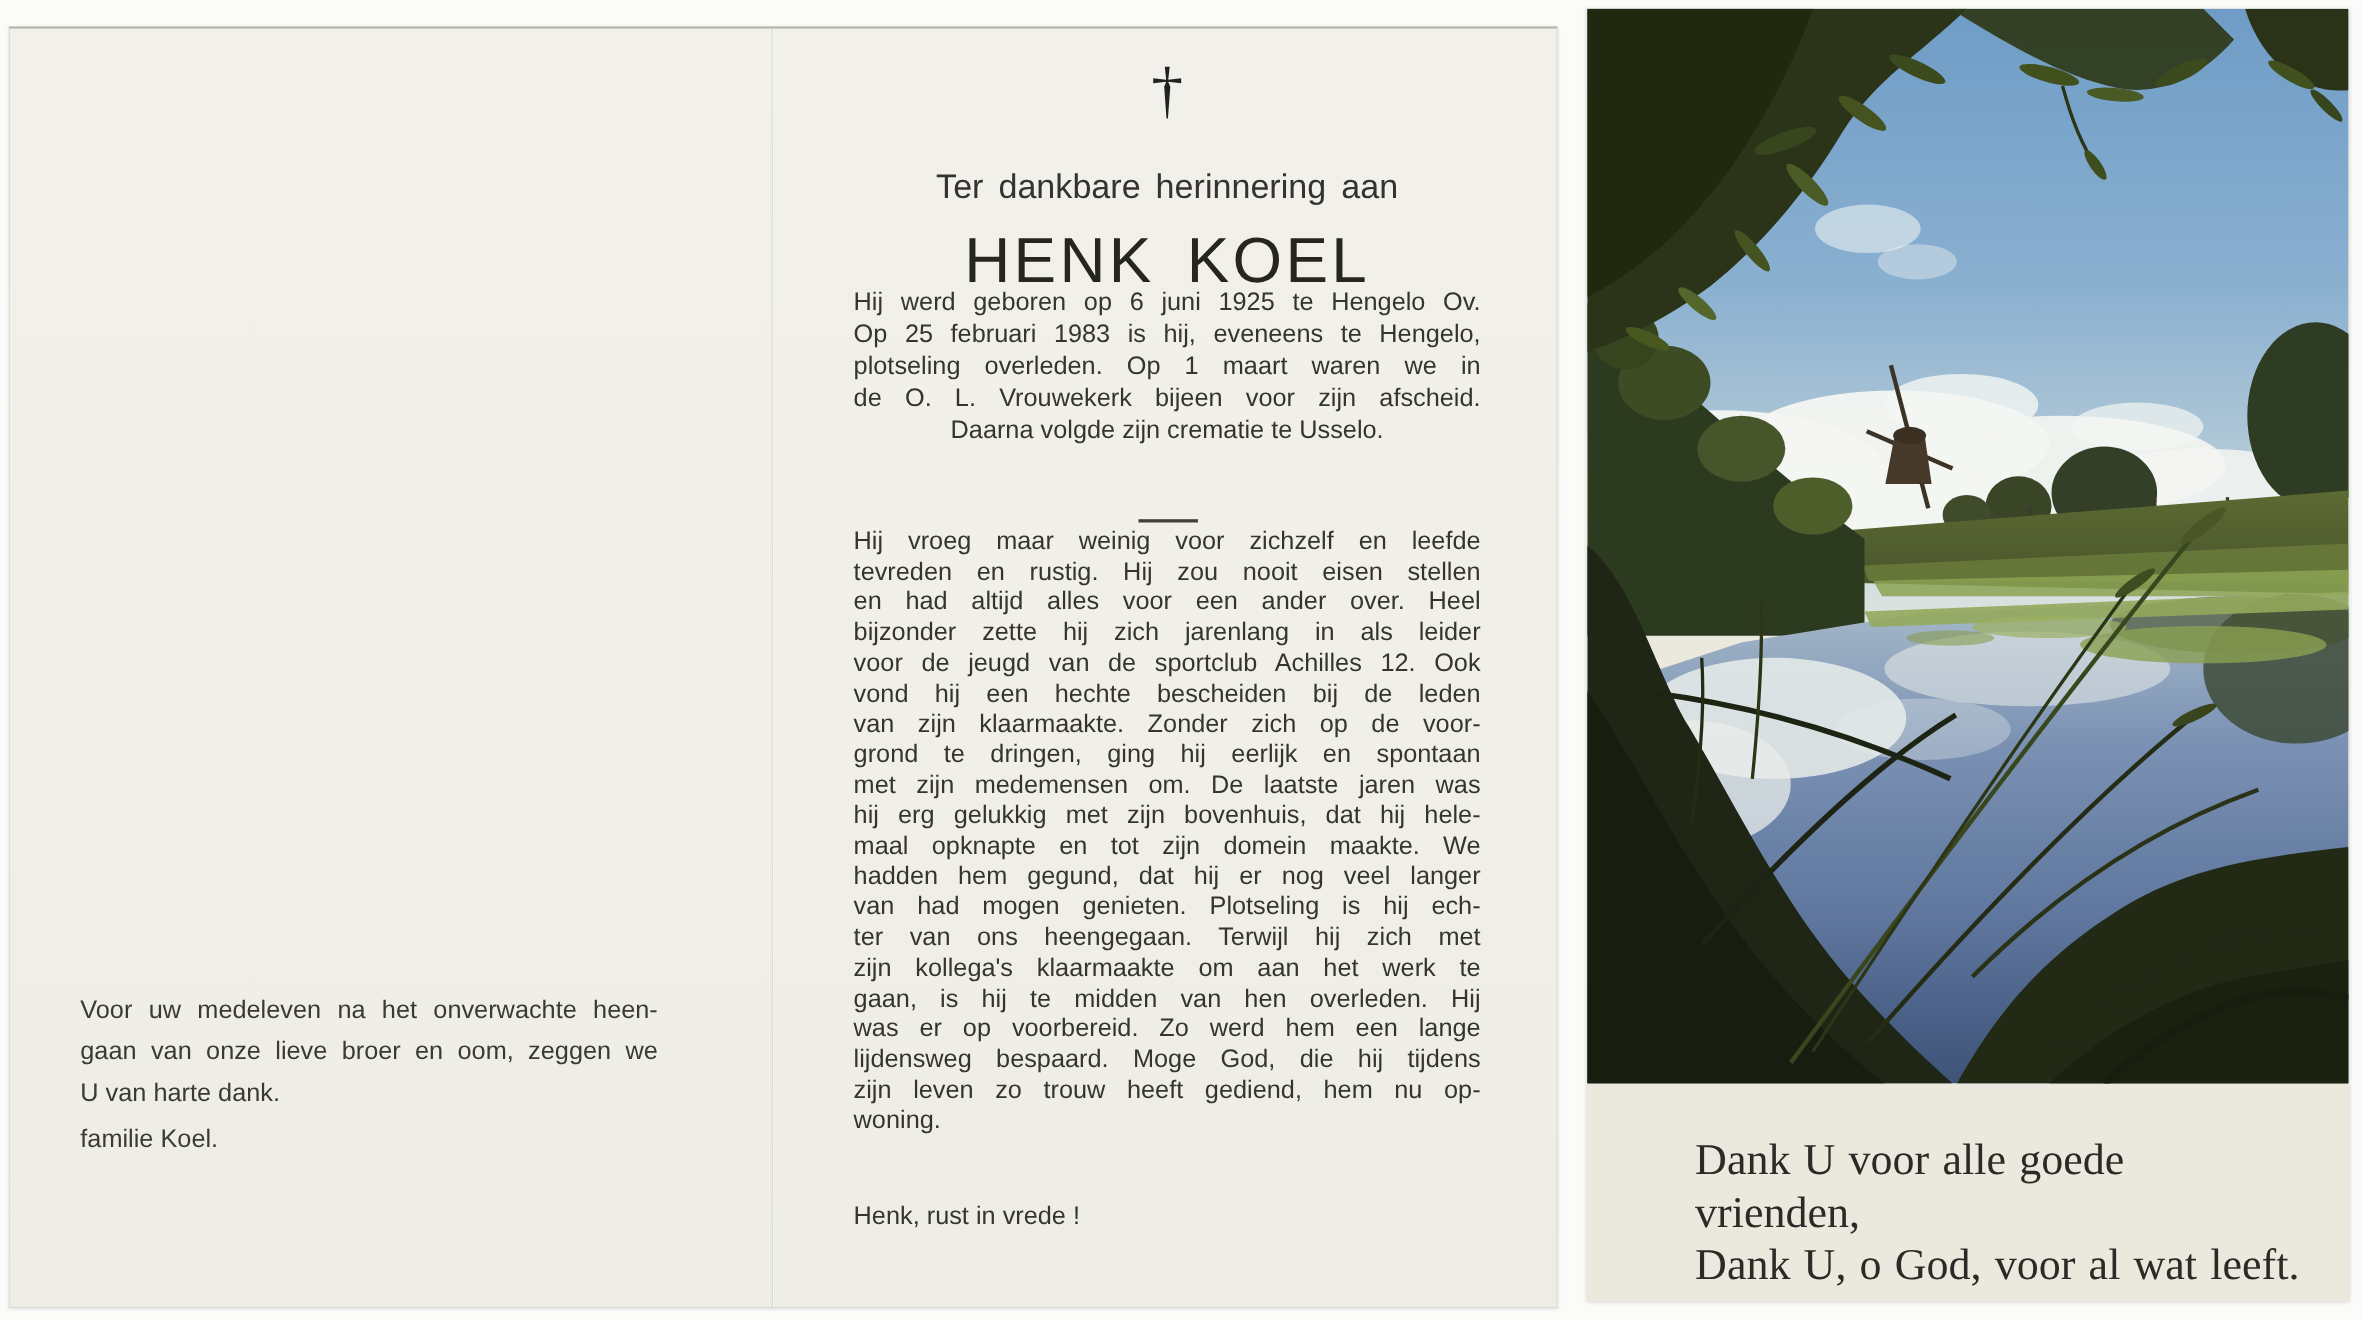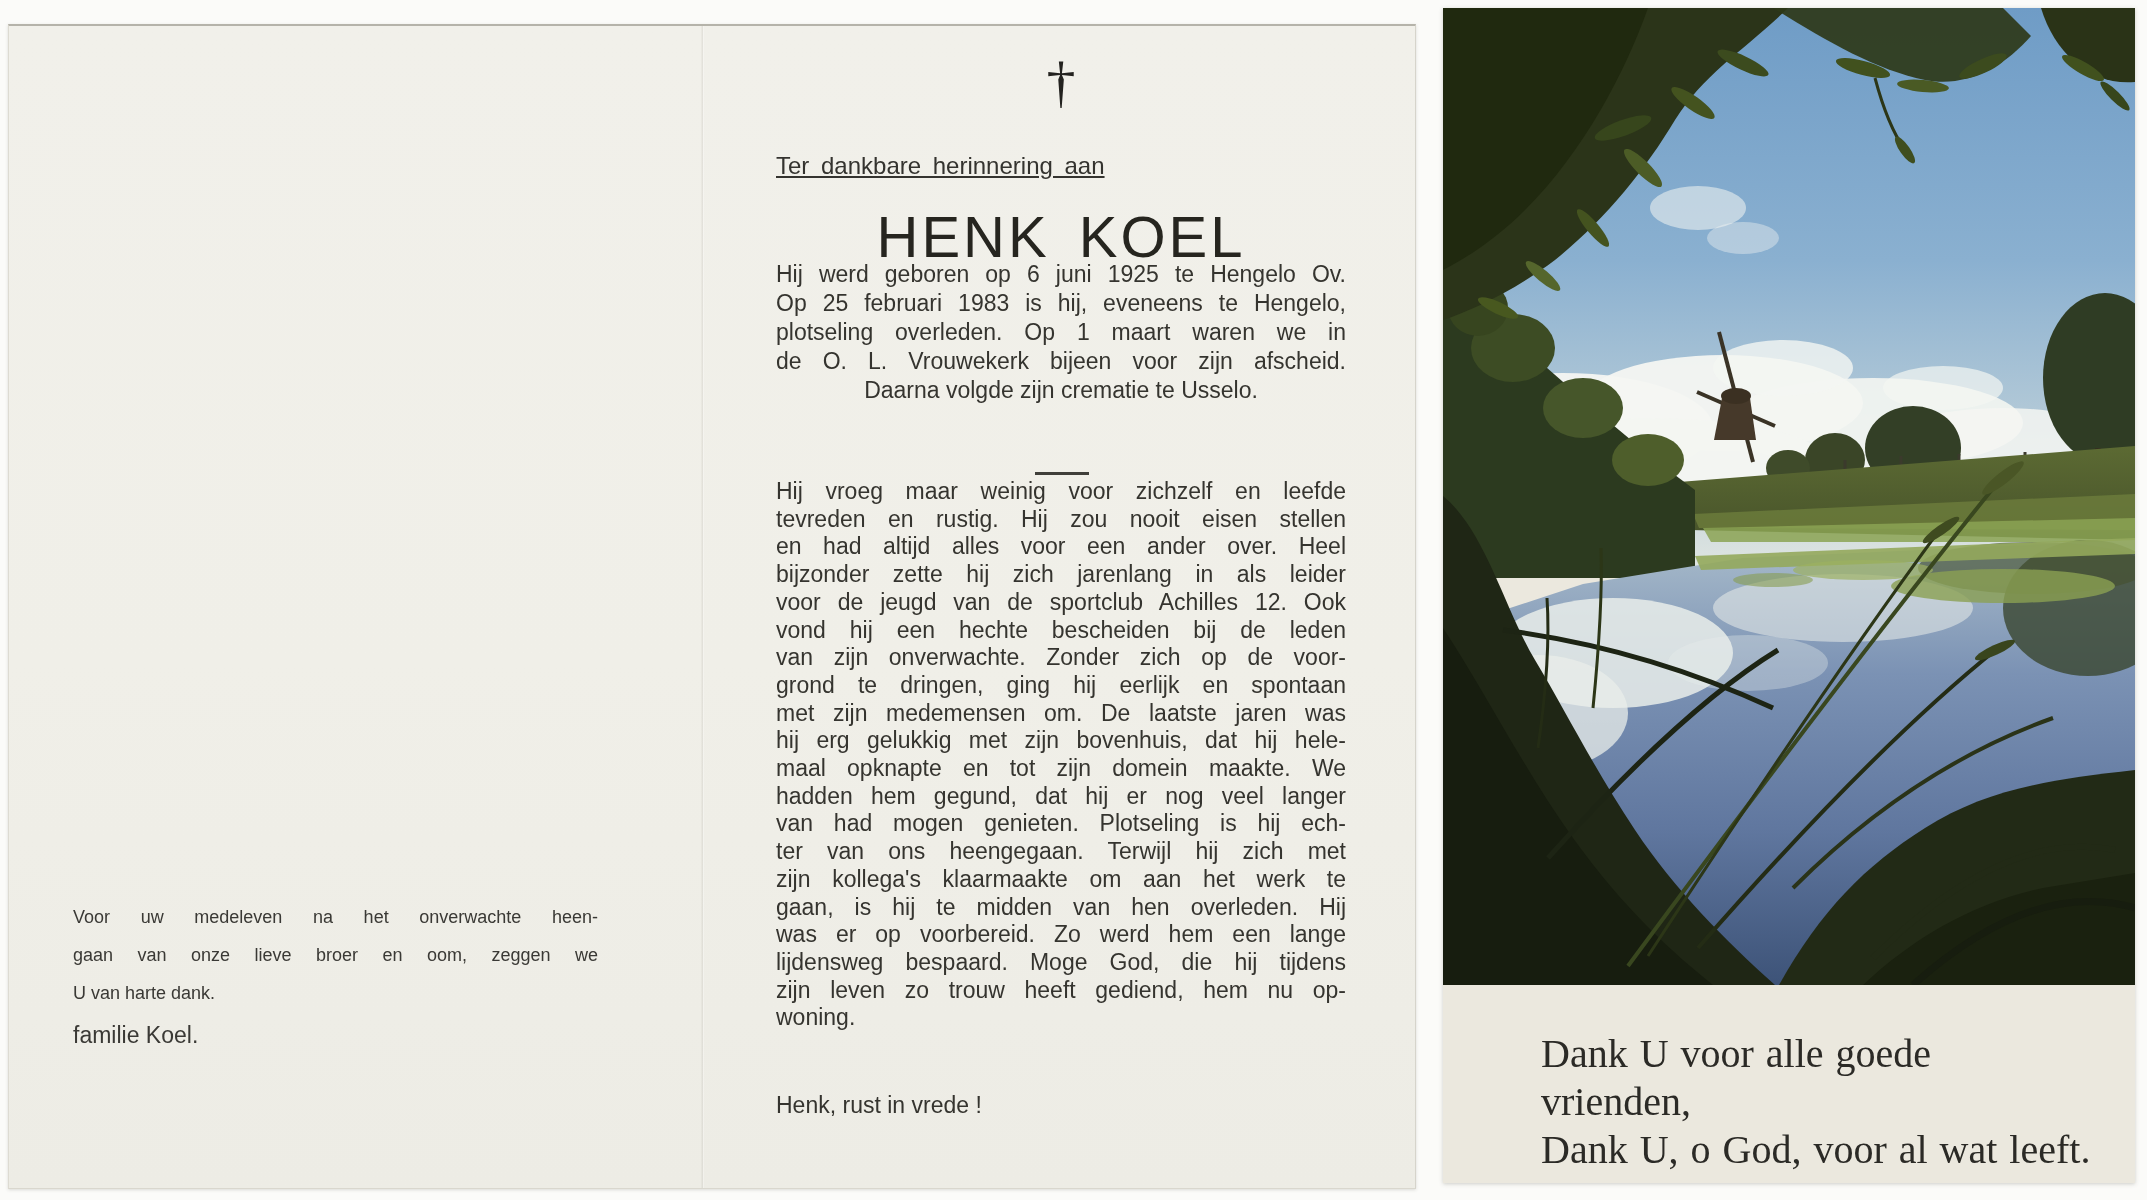--- a/index.html
+++ b/index.html
@@ -21,33 +21,33 @@
     border-bottom:1px solid #d9d7ce;
     box-shadow:0 1px 3px rgba(70,70,60,.18);
   }
   .fold-crease{
     position:absolute;left:692px;top:0;width:3px;height:100%;
     background:linear-gradient(90deg,rgba(120,115,100,0) 0%,rgba(120,115,100,.16) 45%,rgba(255,255,255,.5) 70%,rgba(120,115,100,0) 100%);
   }
   
   .condolence{
     position:absolute;left:64px;top:872px;width:525px;
-    font-size:18px;line-height:38px;color:#3a3935;
+    font-size:23px;line-height:38px;color:#3a3935;
   }
   .signature{
     position:absolute;left:64px;top:996px;width:525px;
     font-size:23px;text-align:left;color:#3a3935;
   }
   
   .m-col{position:absolute;left:767px;width:570px;}
   .cross{
     top:26px;text-align:center;font-size:58px;line-height:60px;
     font-family:"Liberation Serif",serif;color:#23221f;
   }
-  .intro{top:126px;font-size:24px;word-spacing:5px;color:#34332f;text-decoration:underline;}
+  .intro{top:126px;text-align:center;font-size:31px;word-spacing:5px;color:#34332f;}
   .name{
     top:177px;text-align:center;font-size:58px;letter-spacing:3px;
     word-spacing:10px;color:#26251f;
   }
   .para{font-size:23px;color:#35342f;}
   .p-birth{top:234px;line-height:29px;}
   .p-life{top:452px;line-height:27.7px;}
   .tline{text-align:justify;text-align-last:justify;}
   .center-last .tline.last{text-align-last:center;}
   .left-last .tline.last{text-align-last:left;}
@@ -96,21 +96,21 @@
         <div class="tline last">Daarna volgde zijn crematie te Usselo.</div>
       </div>
     <div class="divider"></div>
     <div class="m-col para p-life left-last">
         <div class="tline">Hij vroeg maar weinig voor zichzelf en leefde</div>
         <div class="tline">tevreden en rustig. Hij zou nooit eisen stellen</div>
         <div class="tline">en had altijd alles voor een ander over. Heel</div>
         <div class="tline">bijzonder zette hij zich jarenlang in als leider</div>
         <div class="tline">voor de jeugd van de sportclub Achilles 12. Ook</div>
         <div class="tline">vond hij een hechte bescheiden bij de leden</div>
-        <div class="tline">van zijn onverwachte. Zonder zich op de voor-</div>
+        <div class="tline">van zijn klaarmaakte. Zonder zich op de voor-</div>
         <div class="tline">grond te dringen, ging hij eerlijk en spontaan</div>
         <div class="tline">met zijn medemensen om. De laatste jaren was</div>
         <div class="tline">hij erg gelukkig met zijn bovenhuis, dat hij hele-</div>
         <div class="tline">maal opknapte en tot zijn domein maakte. We</div>
         <div class="tline">hadden hem gegund, dat hij er nog veel langer</div>
         <div class="tline">van had mogen genieten. Plotseling is hij ech-</div>
         <div class="tline">ter van ons heengegaan. Terwijl hij zich met</div>
         <div class="tline">zijn kollega's klaarmaakte om aan het werk te</div>
         <div class="tline">gaan, is hij te midden van hen overleden. Hij</div>
         <div class="tline">was er op voorbereid. Zo werd hem een lange</div>

